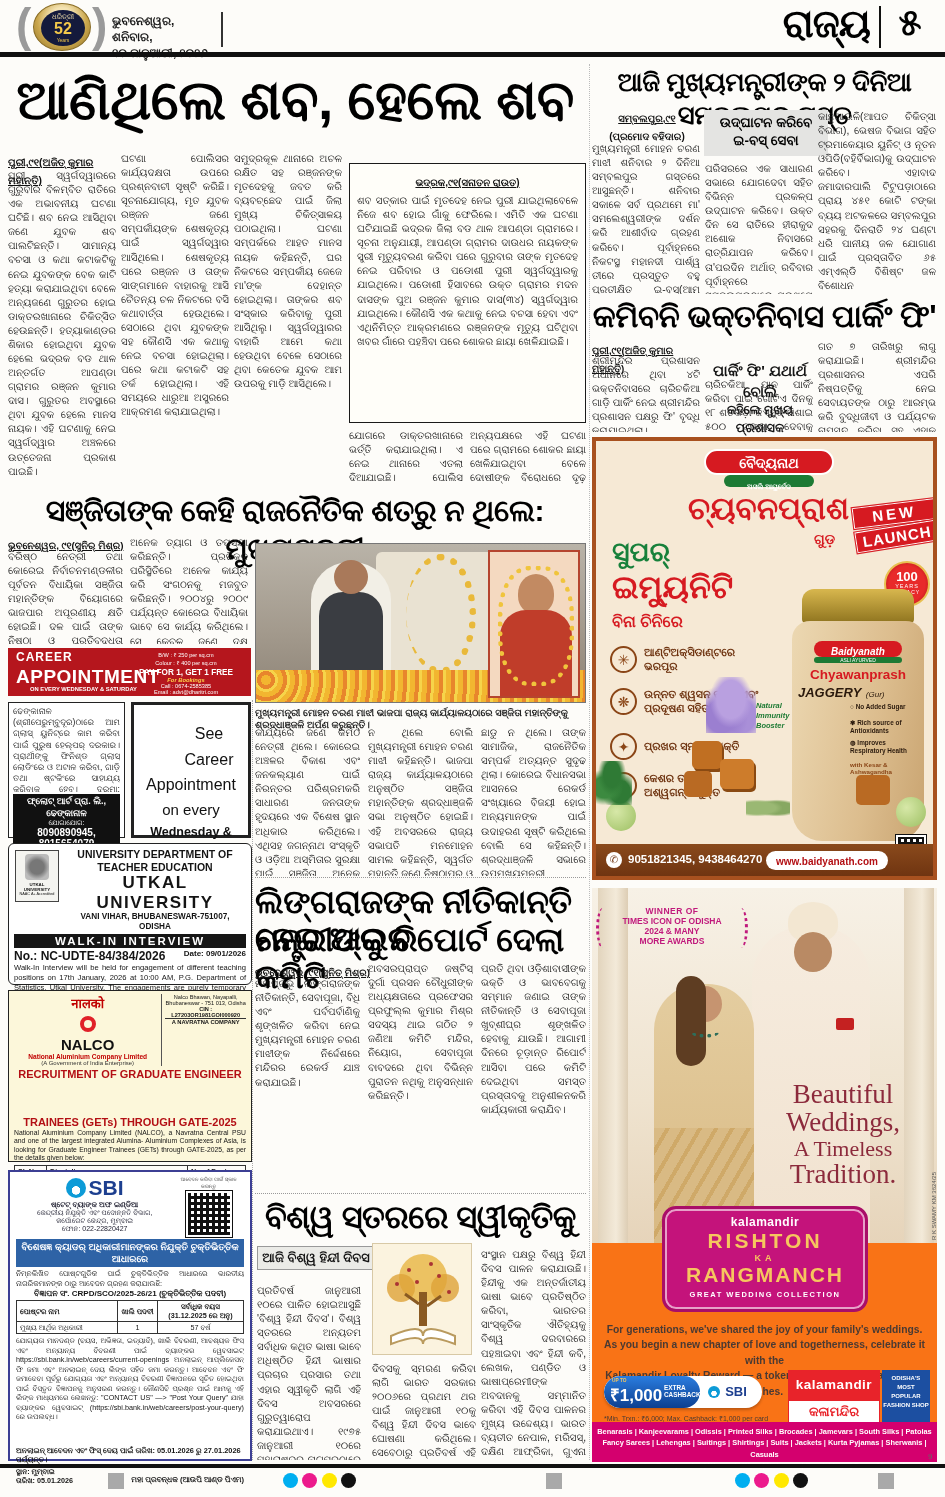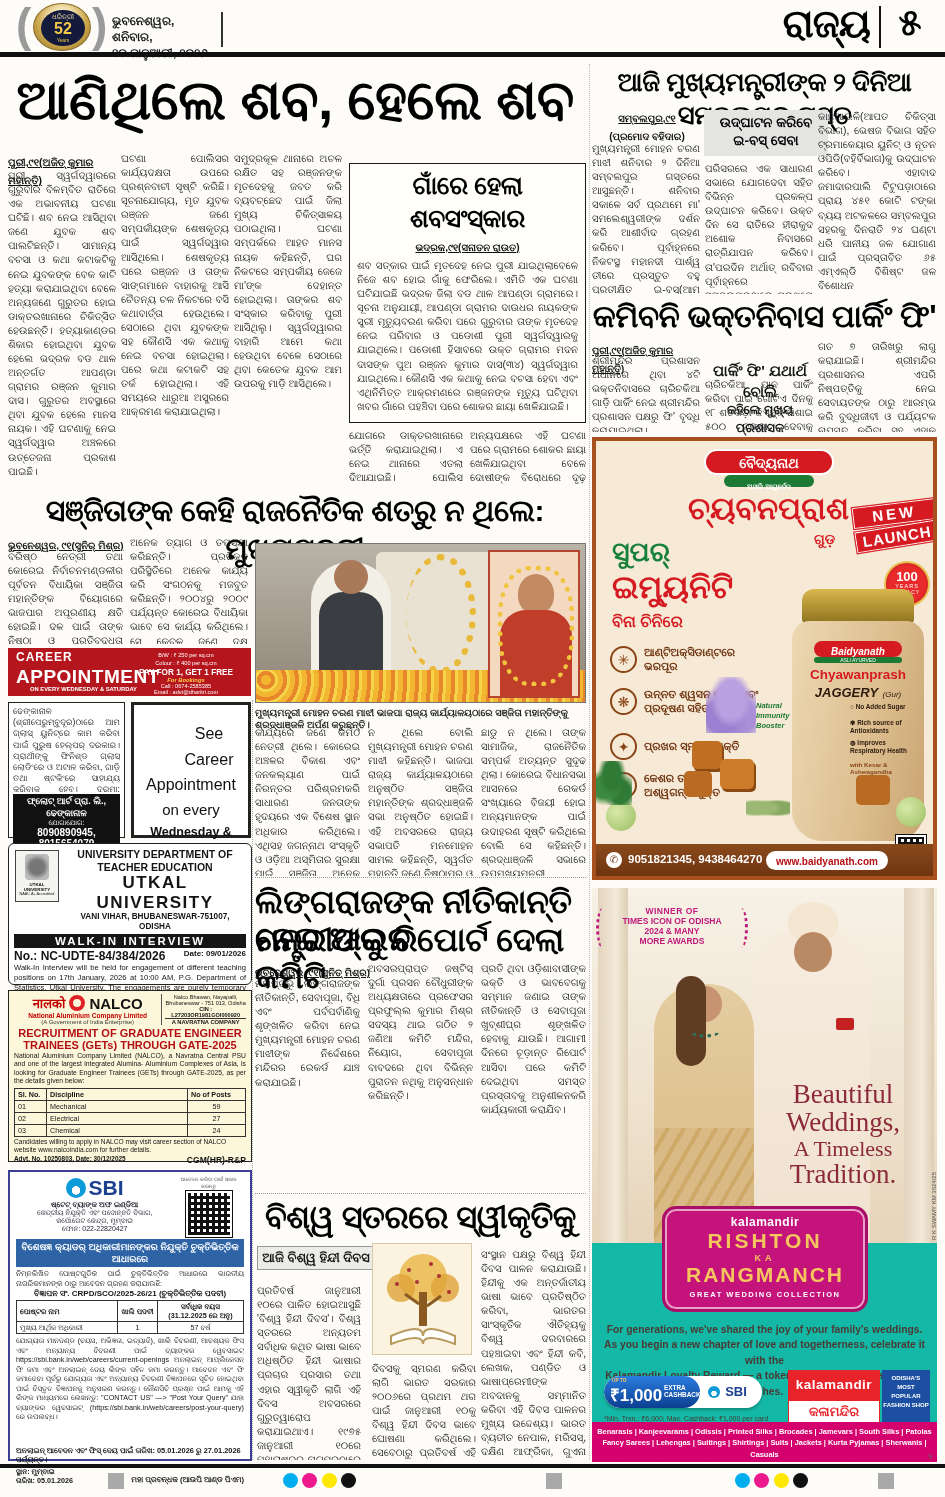--- a/index.html
+++ b/index.html
@@ -50,21 +50,20 @@
 
   <div class="abs hl" style="left:4px;top:66px;width:582px;font-size:55px;text-align:center;line-height:1.25;">ଆଣିଥିଲେ ଶବ, ହେଲେ ଶବ</div>
   <div class="abs" style="left:8px;top:152px;width:110px;">
     <span class="byline byl-u">ପୁରୀ,୯୧(ଅଜିତ୍ କୁମାର ମହାନ୍ତି)</span>
   </div>
   <div class="abs bodytxt" style="left:8px;top:169px;width:108px;height:316px;">ପୁରୀ ସ୍ୱର୍ଗଦ୍ୱାରରେ ଗୁରୁବାର ବିଳମ୍ବିତ ରାତିରେ ଏକ ଅଭାବନୀୟ ଘଟଣା ଘଟିଛି। ଶବ ନେଇ ଆସିଥିବା ଜଣେ ଯୁବକ ଶବ ପାଲଟିଛନ୍ତି। ସାମାନ୍ୟ ବଚସା ଓ କଥା କଟାକଟିକୁ ନେଇ ଯୁବକଙ୍କ ବେକ କାଟି ହତ୍ୟା କରାଯାଇଥିବା ବେଳେ ଅନ୍ୟଜଣେ ଗୁରୁତର ହୋଇ ଡାକ୍ତରଖାନାରେ ଚିକିତ୍ସିତ ହେଉଛନ୍ତି। ହତ୍ୟାକାଣ୍ଡର ଶିକାର ହୋଇଥିବା ଯୁବକ ହେଲେ ଭଦ୍ରକ ବଡ ଥାଳ ଅନ୍ତର୍ଗତ ଆପଣ୍ଡା ଗ୍ରାମର ରଞ୍ଜନ କୁମାର ଦାସ। ଗୁରୁତର ଅବସ୍ଥାରେ ଥିବା ଯୁବକ ହେଲେ ମାନସ ନାୟକ। ଏହି ଘଟଣାକୁ ନେଇ ସ୍ୱର୍ଗଦ୍ୱାର ଅଞ୍ଚଳରେ ଉତ୍ତେଜନା ପ୍ରକାଶ ପାଇଛି।</div>
   <div class="abs bodytxt" style="left:121px;top:152px;width:108px;height:333px;">ଘଟଣା ପୋଲିସର କାର୍ଯ୍ୟଦକ୍ଷତା ଉପରେ ପ୍ରଶ୍ନବାଚୀ ସୃଷ୍ଟି କରିଛି। ସୂଚନାଯୋଗ୍ୟ, ମୃତ ଯୁବକ ରଞ୍ଜନ ଜଣେ ସମ୍ପର୍କୀୟଙ୍କ ଶେଷକୃତ୍ୟ ପାଇଁ ସ୍ୱର୍ଗଦ୍ୱାର ଆସିଥିଲେ। ଶେଷକୃତ୍ୟ ପରେ ରଞ୍ଜନ ଓ ତାଙ୍କ ସାଙ୍ଗମାନେ ବାହାରକୁ ଆସି ଚୈତନ୍ୟ ଚଳ ନିକଟରେ ବସି କଥାବାର୍ତ୍ତା ହେଉଥିଲେ। ସେଠାରେ ଥିବା ଯୁବକଙ୍କ ସହ କୌଣସି ଏକ କଥାକୁ ନେଇ ବଚସା ହୋଇଥିଲା। ପରେ କଥା କଟାକଟି ସହ ତର୍କ ହୋଇଥିଲା। ଏହି ସମୟରେ ଧାରୁଆ ଅସ୍ତ୍ରରେ ଆକ୍ରମଣ କରାଯାଇଥିଲା।</div>
   <div class="abs bodytxt" style="left:234px;top:152px;width:108px;height:333px;">ସମୁଦ୍ରକୂଳ ଥାନାରେ ଅଚଳ ରକ୍ଷିତ ସହ ରଞ୍ଜନଙ୍କ ମୃତଦେହକୁ ଜବତ କରି ବ୍ୟବଚ୍ଛେଦ ପାଇଁ ଜିଲା ମୁଖ୍ୟ ଚିକିତ୍ସାଳୟ ପଠାଇଥିଲା। ଘଟଣା ସମ୍ପର୍କରେ ଆହତ ମାନସ ନାୟକ କହିଛନ୍ତି, ଘର ନିକଟରେ ସମ୍ପର୍କୀୟ ଜେଜେ ମା'ଙ୍କ ଦେହାନ୍ତ ହୋଇଥିଲା। ତାଙ୍କର ଶବ ସଂସ୍କାର କରିବାକୁ ପୁରୀ ଆସିଥିଲୁ। ସ୍ୱର୍ଗଦ୍ୱାରର ବାହାରି ଆମେ କଥା ହେଉଥିବା ବେଳେ ସେଠାରେ ଥିବା କେତେକ ଯୁବକ ଆମ ଉପରକୁ ମାଡ଼ି ଆସିଥିଲେ।</div>
 
   <div class="abs" style="left:349px;top:163px;width:237px;height:260px;border:1.5px solid #1a1a1a;background:#fffef9;padding:5px 7px;">
-    <div class="hl center" style="font-size:25px;line-height:1.3;">ଗାଁରେ ହେଲା ଶବସଂସ୍କାର</div>
     <div class="center" style="margin-top:3px;"><span class="byline byl-u" style="font-size:10px;">ଭଦ୍ରକ,୯୧(ସନାତନ ରାଉତ)</span></div>
     <div class="bodytxt" style="margin-top:4px;height:185px;">ଶବ ସତ୍କାର ପାଇଁ ମୃତଦେହ ନେଇ ପୁରୀ ଯାଇଥିଲାବେଳେ ନିଜେ ଶବ ହୋଇ ଗାଁକୁ ଫେରିଲେ। ଏମିତି ଏକ ଘଟଣା ଘଟିଯାଇଛି ଭଦ୍ରକ ଜିଲା ବଡ ଥାଳ ଆପଣ୍ଡା ଗ୍ରାମରେ। ସୂଚନା ଅନୁଯାୟୀ, ଆପଣ୍ଡା ଗ୍ରାମର ଦାଉଧର ନାୟକଙ୍କ ସ୍ତ୍ରୀ ମୃତ୍ୟୁବରଣ କରିବା ପରେ ଗୁରୁବାର ତାଙ୍କ ମୃତଦେହ ନେଇ ପରିବାର ଓ ପଡୋଶୀ ପୁରୀ ସ୍ୱର୍ଗଦ୍ୱାରକୁ ଯାଇଥିଲେ। ପଡୋଶୀ ହିସାବରେ ଉକ୍ତ ଗ୍ରାମର ମଦନ ଦାସଙ୍କ ପୁଅ ରଞ୍ଜନ କୁମାର ଦାସ(୩୪) ସ୍ୱର୍ଗଦ୍ୱାର ଯାଇଥିଲେ। କୌଣସି ଏକ କଥାକୁ ନେଇ ବଚସା ହେବା ଏବଂ ଏଥିନିମିତ୍ତ ଆକ୍ରମଣରେ ରଞ୍ଜନଙ୍କ ମୃତ୍ୟୁ ଘଟିଥିବା ଖବର ଗାଁରେ ପହଞ୍ଚିବା ପରେ ଶୋକର ଛାୟା ଖେଳିଯାଇଛି।</div>
   </div>
   <div class="abs bodytxt" style="left:349px;top:429px;width:114px;height:56px;">ଯୋଗରେ ଡାକ୍ତରଖାନାରେ ଭର୍ତ୍ତି କରାଯାଇଥିଲା। ଏ ନେଇ ଥାନାରେ ଏତଲା ଦିଆଯାଇଛି। ପୋଲିସ ଘଟଣାର ତଦନ୍ତ ଚଳାଇଛି।</div>
   <div class="abs bodytxt" style="left:470px;top:429px;width:116px;height:56px;">ଅନ୍ୟପକ୍ଷରେ ଏହି ଘଟଣା ପରେ ଗ୍ରାମରେ ଶୋକର ଛାୟା ଖେଳିଯାଇଥିବା ବେଳେ ଦୋଷୀଙ୍କ ବିରୋଧରେ ଦୃଢ଼ କାର୍ଯ୍ୟାନୁଷ୍ଠାନ ଦାବି ହୋଇଛି।</div>
 
   <div class="abs hl" style="left:592px;top:66px;width:345px;font-size:26px;text-align:center;line-height:1.25;">ଆଜି ମୁଖ୍ୟମନ୍ତ୍ରୀଙ୍କ ୨ ଦିନିଆ ସମ୍ବଲପୁର ଗସ୍ତ</div>
   <div class="abs center" style="left:592px;top:108px;width:110px;">
     <span class="byline byl-u" style="font-size:10px;">ସମ୍ବଲପୁର,୯୧</span><br>
     <span class="byline" style="font-size:10px;">(ପ୍ରମୋଦ ବହିଦାର)</span>
@@ -163,37 +162,37 @@
     </div>
     <div style="font-size:7.6px;line-height:1.3;text-align:justify;">Walk-In Interview will be held for engagement of different teaching positions on 17th January, 2026 at 10:00 AM, P.G. Department of Statistics, Utkal University. The engagements are purely temporary on consolidated basis.</div>
     <div style="font-size:7.6px;line-height:1.3;text-align:justify;">For all details and update; please refer to the official website of Utkal University https://utkaluniversity.ac.in</div>
     <div class="right" style="font-size:8px;font-weight:900;margin-top:1px;">Sd/- Chairperson</div>
     <div class="right" style="font-size:8px;font-weight:900;">PG Council, Utkal University</div>
   </div>
 
   <div class="abs" style="left:8px;top:990px;width:244px;height:172px;background:#fcf7da;border:1.5px solid #222;padding:3px 5px;">
     <div style="display:flex;">
       <div style="width:150px;text-align:center;">
-        <div style="display:flex;justify-content:center;align-items:center;gap:4px;">
+        <div style="display:flex;justify-content:center;align-items:center;gap:4px;flex-direction:column;">
           <span style="font-size:13px;font-weight:900;color:#c00000;">नालको</span>
           <span style="width:16px;height:16px;border:4.5px solid #e02128;border-radius:50%;display:inline-block;"></span>
           <span style="font-size:15px;font-weight:900;color:#111;">NALCO</span>
         </div>
         <div style="font-size:6.6px;font-weight:900;color:#c00000;">National Aluminium Company Limited</div>
         <div style="font-size:6px;color:#333;">(A Government of India Enterprise)</div>
       </div>
       <div style="width:86px;text-align:center;border-left:1px solid #555;padding-left:3px;">
         <div style="font-size:5.6px;">Nalco Bhawan, Nayapalli,</div>
         <div style="font-size:5.6px;">Bhubaneswar - 751 013, Odisha</div>
         <div style="font-size:5.6px;font-weight:bold;border-bottom:1px solid #333;">CIN : L27203OR1981GOI000920</div>
         <div style="font-size:5.8px;font-weight:bold;">A NAVRATNA COMPANY</div>
       </div>
     </div>
     <div class="center" style="font-size:11px;font-weight:900;color:#b30f14;margin-top:2px;">RECRUITMENT OF GRADUATE ENGINEER</div>
-    <div class="center" style="font-size:11px;font-weight:900;color:#b30f14;">TRAINEES (GETs) THROUGH GATE-2025</div>
+    <div class="center" style="font-size:11px;font-weight:900;color:#b30f14;margin-top:36px;">TRAINEES (GETs) THROUGH GATE-2025</div>
     <div style="font-size:6.8px;line-height:1.25;text-align:justify;margin-top:1px;">National Aluminium Company Limited (NALCO), a Navratna Central PSU and one of the largest integrated Alumina- Aluminium Complexes of Asia, is looking for Graduate Engineer Trainees (GETs) through GATE-2025, as per the details given below:</div>
     <table class="simple" style="margin-top:2px;font-size:7.2px;">
       <tbody>
           <tr>
         <th style="width:32px;text-align:left;">Sl. No.</th>
         <th style="text-align:left;">Discipline</th>
         <th style="width:58px;text-align:left;">No of Posts</th>
       </tr>
       <tr>
         <td>01</td>
@@ -337,21 +336,21 @@
     </div>
 
     <div class="abs" style="left:196px;top:148px;width:132px;height:252px;">
       <div class="abs" style="left:10px;top:0;width:112px;height:34px;background:linear-gradient(180deg,#d8b74e,#8f741f);border-radius:12px 12px 4px 4px;"></div>
       <div class="abs" style="left:0;top:32px;width:132px;height:220px;background:linear-gradient(100deg,#ecd8b2,#dcbd8e 60%,#c9a471);border-radius:18px 18px 30px 30px;"></div>
       <div class="abs" style="left:22px;top:52px;width:88px;height:16px;background:#d61a21;border-radius:8px;text-align:center;">
         <span style="color:#fff;font-size:10px;font-weight:900;font-style:italic;line-height:16px;">Baidyanath</span>
       </div>
       <div class="center" style="position:absolute;left:22px;top:68px;width:88px;font-size:5px;background:#1d7a34;color:#fff;border-radius:4px;">ASLI AYURVED</div>
       <div class="center abs" style="left:6px;top:78px;width:120px;font-size:13.5px;font-weight:900;color:#d61a21;">Chyawanprash</div>
-      <div class="abs" style="left:6px;top:94px;width:120px;text-align:center;">
+      <div class="abs" style="left:6px;top:94px;width:120px;">
         <span style="font-size:13px;font-weight:900;font-style:italic;color:#2b1a0d;">JAGGERY</span>
         <span style="font-size:8px;font-style:italic;color:#2b1a0d;">(Gur)</span>
       </div>
       <div class="abs" style="left:-36px;top:112px;width:58px;font-size:7.5px;font-weight:bold;font-style:italic;color:#1d7a34;line-height:1.3;">Natural Immunity Booster</div>
       <div class="abs" style="left:58px;top:114px;width:70px;font-size:6.4px;font-weight:bold;color:#2b1a0d;">○ <span>No Added Sugar</span></div>
       <div class="abs" style="left:58px;top:130px;width:70px;font-size:6.4px;font-weight:bold;color:#2b1a0d;">✾ <span>Rich source of Antioxidants</span></div>
       <div class="abs" style="left:58px;top:150px;width:70px;font-size:6.4px;font-weight:bold;color:#2b1a0d;">◍ <span>Improves Respiratory Health</span></div>
       <div class="abs" style="left:58px;top:172px;width:70px;font-size:6.2px;font-weight:900;color:#8a4516;">with Kesar &amp; Ashwagandha</div>
       <div class="abs" style="left:64px;top:186px;width:34px;height:30px;background:#b96a23;border-radius:5px;"></div>
     </div>
@@ -368,21 +367,21 @@
 
     <div class="abs" style="left:0;top:403px;width:337px;height:34px;background:linear-gradient(180deg,#8a4a1c,#6e3310);">
       <span style="position:absolute;left:10px;top:8px;width:16px;height:16px;border-radius:50%;background:#fff;color:#6e3310;font-size:10px;text-align:center;line-height:16px;">✆</span>
       <span class="abs" style="left:32px;top:9px;color:#fff;font-size:11.5px;font-weight:900;">9051821345, 9438464270</span>
       <span class="abs" style="left:170px;top:7px;width:122px;height:19px;background:#fff;border-radius:10px;text-align:center;">
         <span style="color:#b30f14;font-size:10px;font-weight:900;line-height:19px;">www.baidyanath.com</span>
       </span>
     </div>
   </div>
 
-  <div class="abs" style="left:592px;top:888px;width:345px;height:574px;background:#14b8a6;overflow:hidden;">
+  <div class="abs" style="left:592px;top:888px;width:345px;height:574px;background:#f97316;overflow:hidden;">
 
     <div class="abs" style="left:0;top:0;width:345px;height:355px;background:linear-gradient(180deg,#f7f1e6 0%,#efe3cf 60%,#e6d4ba 100%);">
       <div class="abs" style="left:6px;top:0;width:30px;height:355px;background:linear-gradient(90deg,#e2d4bd,#f3ead9 60%,#ddcdb4);"></div>
       <div class="abs" style="left:312px;top:0;width:30px;height:355px;background:linear-gradient(90deg,#e2d4bd,#f3ead9 60%,#ddcdb4);"></div>
       <div class="abs" style="left:160px;top:38px;width:118px;height:317px;background:linear-gradient(180deg,#f6ecdf,#f1e2cf);border-radius:54px 54px 0 0;"></div>
       <div class="abs" style="left:196px;top:14px;width:50px;height:40px;background:#f3e7d2;border-radius:50% 50% 40% 40%;"></div>
       <div class="abs" style="left:202px;top:44px;width:38px;height:40px;background:#b98a64;border-radius:50%;"></div>
       <div class="abs" style="left:244px;top:130px;width:18px;height:12px;background:#c42121;border-radius:2px;"></div>
       <div class="abs" style="left:62px;top:96px;width:100px;height:259px;background:linear-gradient(180deg,#e4cda0,#d9ba84);border-radius:46px 46px 0 0;"></div>
       <div class="abs" style="left:96px;top:98px;width:34px;height:36px;background:#c69470;border-radius:50%;"></div>

